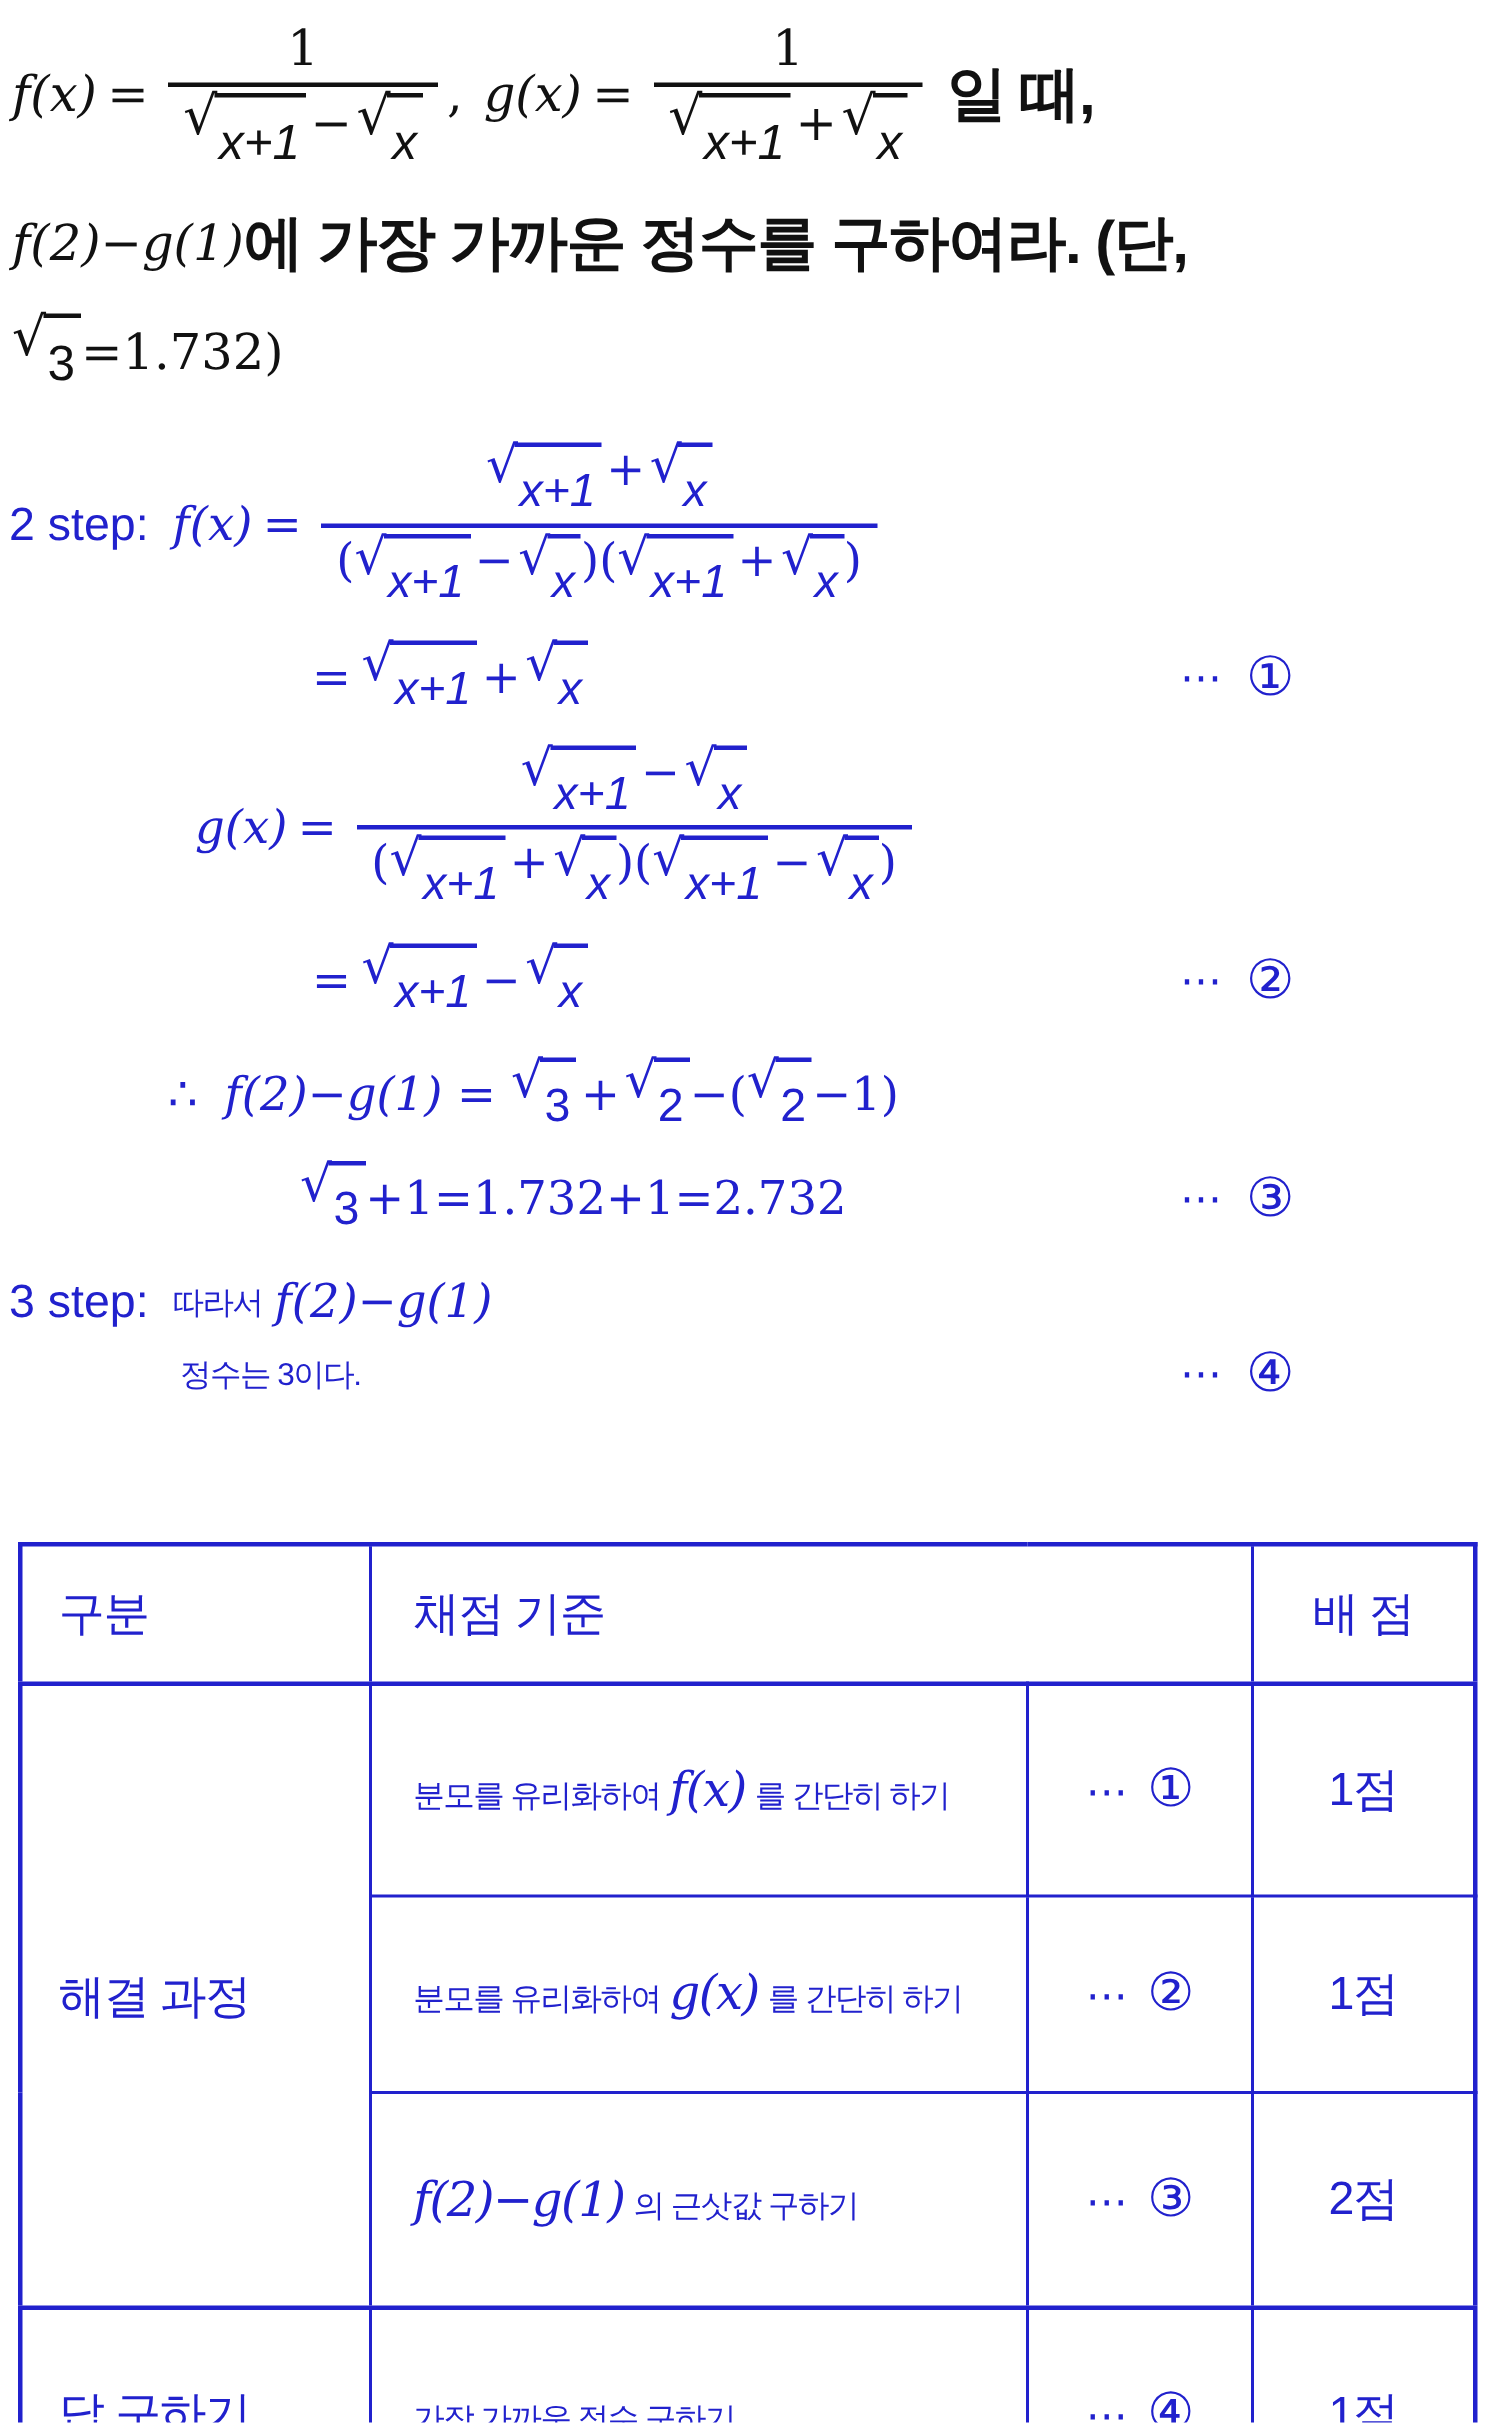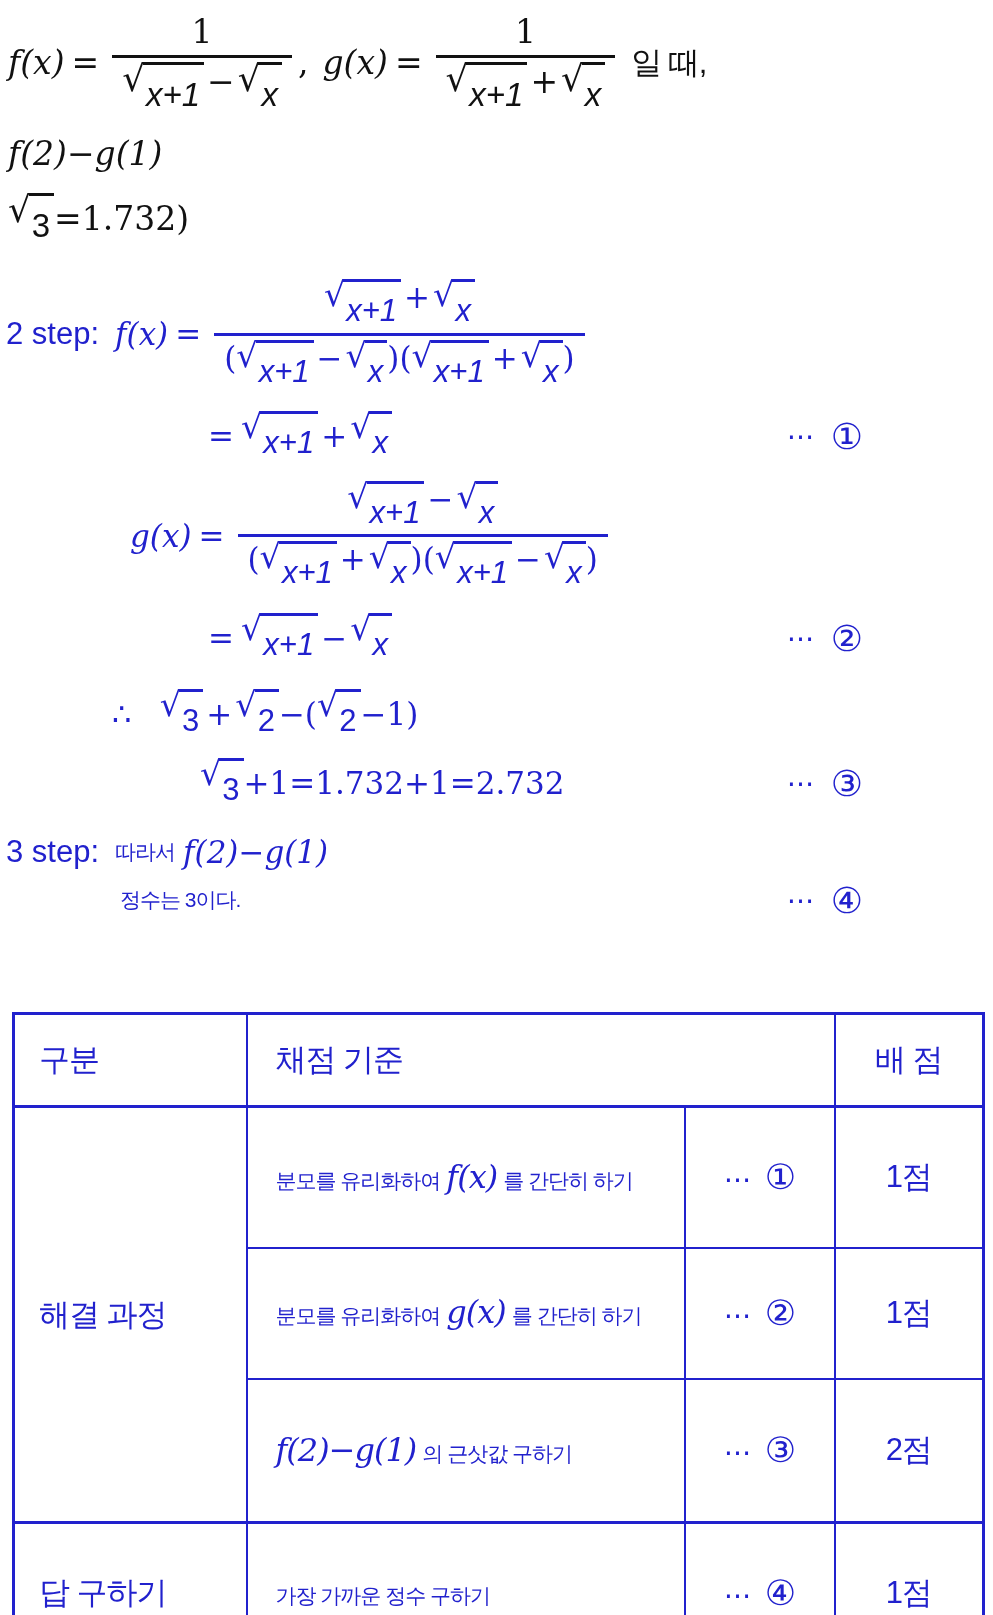--- a/index.html
+++ b/index.html
@@ -20,21 +20,21 @@
   .sqrt .rad { font-family:Liberation Sans, sans-serif; font-style:italic;
                border-top:3px solid currentColor; margin-left:-2px; padding:11px 4px 0 3px;text-align:center; }
   .frac { display:inline-flex; flex-direction:column; align-items:center;
           vertical-align:middle; margin:0 6px; }
   .frac .num, .frac .den { display:inline-flex; align-items:flex-start; justify-content:center;
                            padding:4px 10px; }
   .frac .den { border-top:3px solid currentColor; }
   
   .problem { color:var(--ink); padding:8px 0 0 8px; }
   .prob-line1 { display:flex; align-items:center; font-size:33px; }
-  .ko-b { font-weight:400; font-size:31px; letter-spacing:-1px; }
+  .ko-b { font-weight:700; font-size:40px; letter-spacing:-1px; }
   .prob-line2 { margin-top:16px; font-size:33px; display:flex; align-items:center; }
   .prob-line3 { margin-top:20px; font-size:33px; display:flex; align-items:center; }
   
   .solution { color:var(--accent); margin-top:30px; font-size:31px; }
   .sol-row { position:relative; display:flex; align-items:center; }
   .step-label { font-size:31px; letter-spacing:0; margin:0 16px 0 6px; white-space:nowrap; }
   .ko { font-size:21px; letter-spacing:-1px; }
   .marker { position:absolute; right:130px; top:50%; transform:translateY(-50%);
             display:inline-flex; align-items:center; }
   .marker .dots { font-size:28px; margin-right:16px; font-family:"DejaVu Sans", sans-serif; }
@@ -110,20 +110,21 @@
           <span class="sqrt">
               <span class="sign">√</span>
               <span class="rad">x</span>
             </span>
         </span>
       </span>
       <span class="ko-b" style="margin-left:10px">일 때,</span>
     </div>
     <div class="prob-line2">
       <span class="mi">f(2)−g(1)</span>
+      <span class="ko-b">에 가장 가까운 정수를 구하여라. (단,</span>
     </div>
     <div class="prob-line3">
       <span class="sqrt">
           <span class="sign">√</span>
           <span class="rad" style="font-style:normal">3</span>
         </span>
       <span class="mn">=1.732)</span>
     </div>
   </section>
 
@@ -243,20 +244,21 @@
           <span class="rad">x</span>
         </span>
       <span class="marker">
         <span class="dots">⋯</span>
         <span class="circ">②</span>
       </span>
     </div>
 
     <div class="sol-row rowE">
       <span class="therefore">∴</span>
+      <span class="mi">f(2)−g(1) =</span>
       <span class="sqrt" style="margin-left:10px">
           <span class="sign">√</span>
           <span class="rad" style="font-style:normal">3</span>
         </span>
       <span class="op-s">+</span>
       <span class="sqrt">
           <span class="sign">√</span>
           <span class="rad" style="font-style:normal">2</span>
         </span>
       <span class="mn">−(</span>

